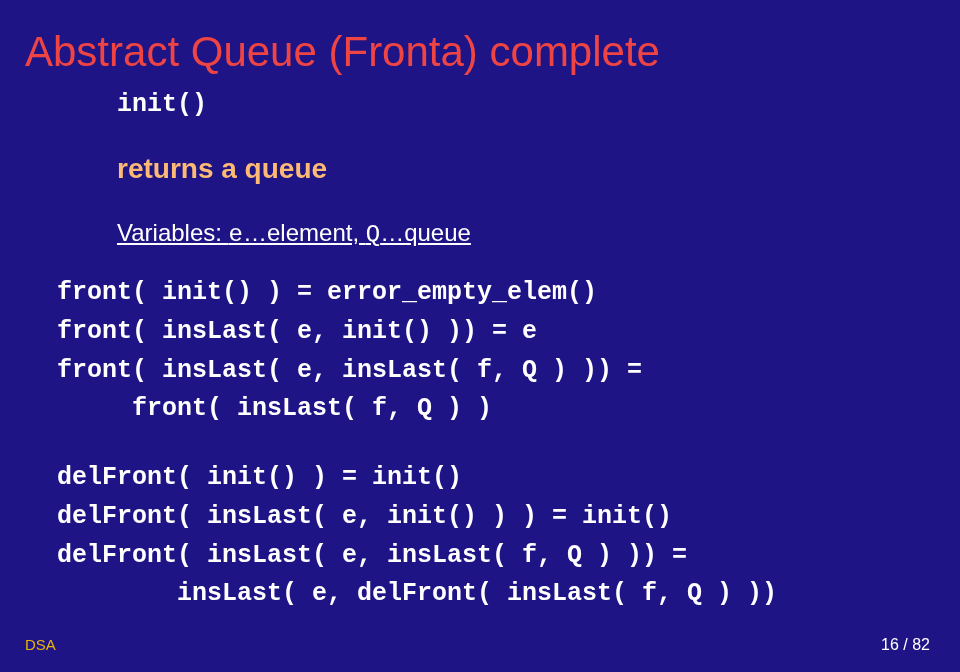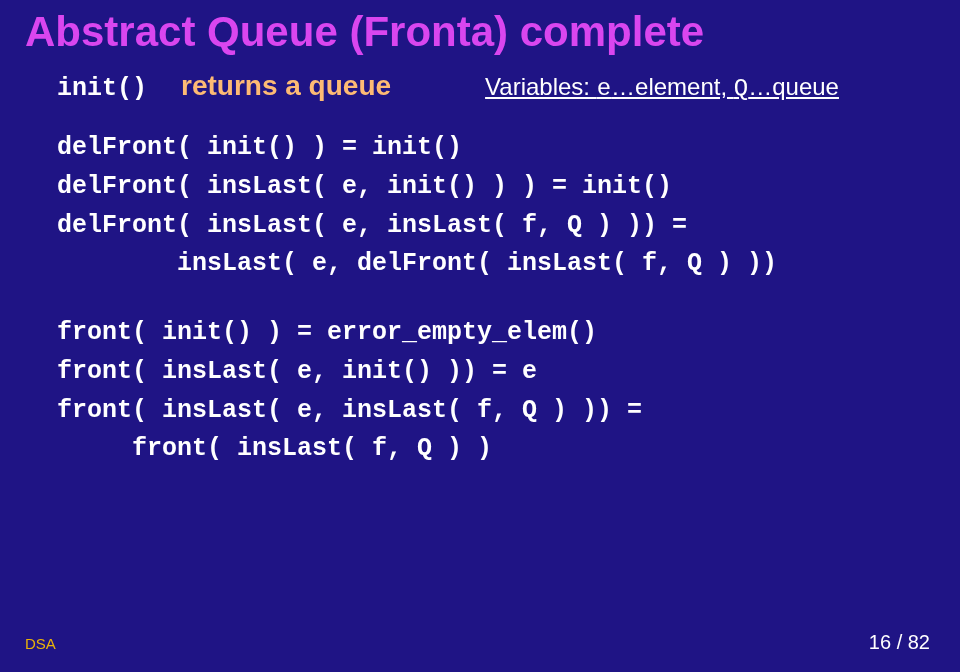--- a/index.html
+++ b/index.html
@@ -14,34 +14,36 @@
       font-family: Arial, Helvetica, sans-serif;
       overflow: hidden;
       position: relative;
     }
     .slide {
       padding: 8px 25px 0 25px;
       position: relative;
       height: 100%;
     }
     .title {
-      color: #d946ef;
+      color: #ef4444;
       font-size: 42px;
-      font-weight: bold;
+      font-weight: normal;
       font-family: Arial, Helvetica, sans-serif;
       margin-bottom: 14px;
+      margin-top: 20px;
     }
     .content {
       padding-left: 32px;
     }
     .line1 {
       margin-bottom: 26px;
       display: flex;
       align-items: baseline;
       gap: 34px;
+      flex-direction: column;
     }
     .mono {
       font-family: 'Courier New', Courier, monospace;
       font-weight: bold;
     }
     .white {
       color: #ffffff;
     }
     .init-label {
       font-size: 25px;
@@ -86,49 +88,49 @@
       justify-content: space-between;
       align-items: baseline;
       font-family: Arial, Helvetica, sans-serif;
     }
     .footer-left {
       color: #eab308;
       font-size: 15px;
     }
     .footer-right {
       color: #ffffff;
-      font-size: 20px;
+      font-size: 16px;
       margin-left: 14px;
     }
   </style>
 </head>
 <body>
 
 <div class="slide">
   <div class="title">Abstract Queue (Fronta) complete</div>
 
   <div class="content">
 
     <div class="line1">
       <span class="mono white init-label">init()</span>
       <span class="returns-text">returns a queue</span>
       <span class="variables-text">
         <span>Variables: </span><span class="mono-small">e</span><span>…element, </span><span class="mono-small">Q</span><span>…queue</span>
       </span>
     </div>
 
+    <div class="code-block block1">front( init() ) = error_empty_elem()
+front( insLast( e, init() )) = e
+front( insLast( e, insLast( f, Q ) )) =
+     front( insLast( f, Q ) )</div>
+
     <div class="code-block block2">delFront( init() ) = init()
 delFront( insLast( e, init() ) ) = init()
 delFront( insLast( e, insLast( f, Q ) )) =
         insLast( e, delFront( insLast( f, Q ) ))</div>
-
-    <div class="code-block block1">front( init() ) = error_empty_elem()
-front( insLast( e, init() )) = e
-front( insLast( e, insLast( f, Q ) )) =
-     front( insLast( f, Q ) )</div>
 
 
   </div>
 
   <div class="footer">
     <span class="footer-left">DSA</span>
     <span class="footer-right">16 / 82</span>
   </div>
 </div>
 

